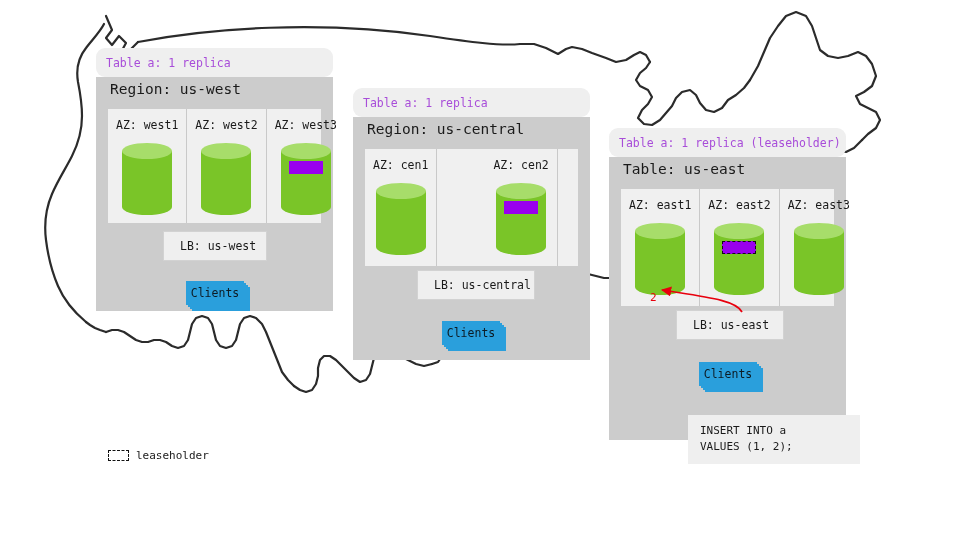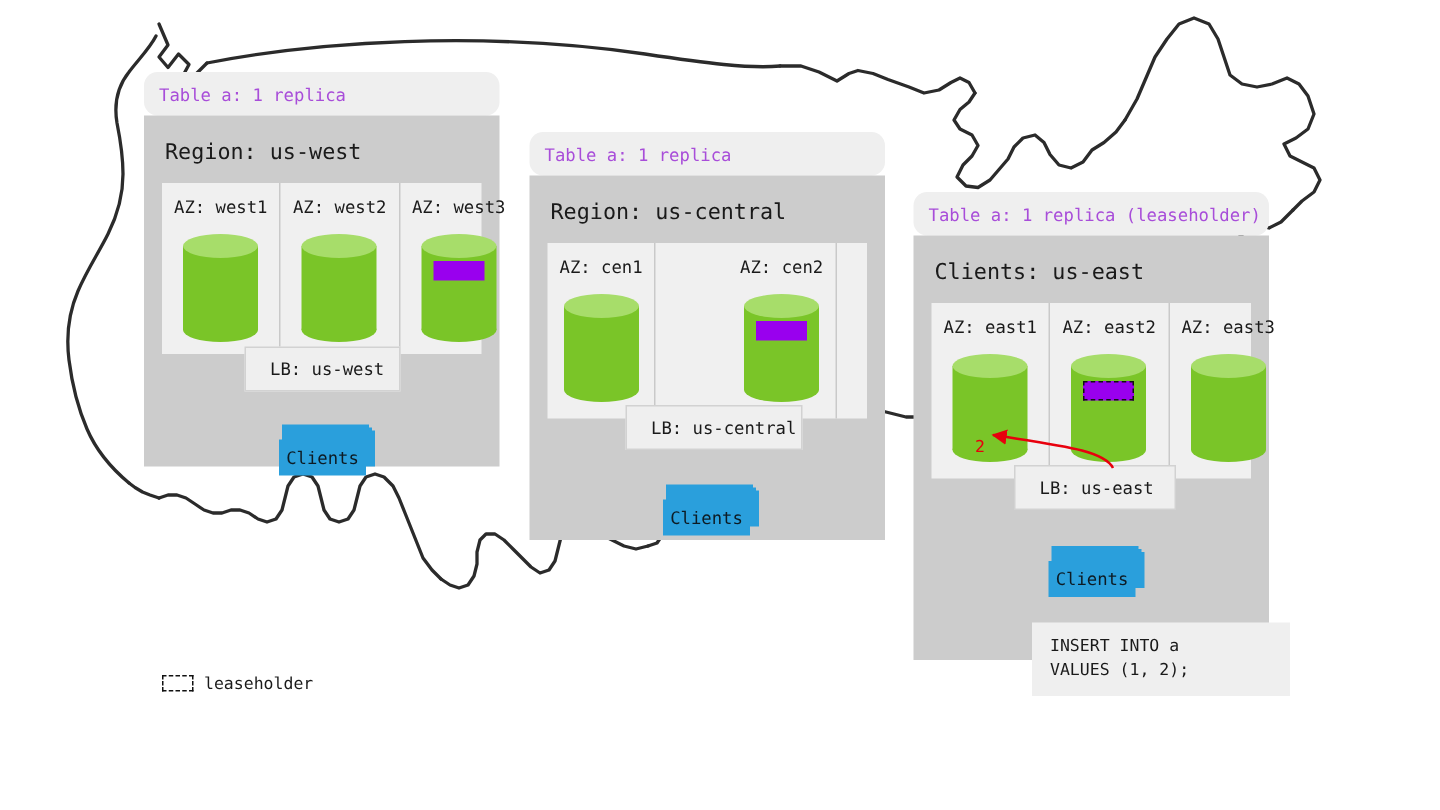--- a/index.html
+++ b/index.html
@@ -21,21 +21,21 @@
     letter-spacing:0px;
     white-space:nowrap;
     border-radius:9px;
   }
   .region-body{
     background:#cccccc;
     padding:0 0 0 0;
   }
   .region-title{
     font-size:14.5px;color:#1a1a1a;
-    padding:17px 0 12px 14px;white-space:nowrap;
+    padding:4px 0 12px 14px;white-space:nowrap;
   }
   .az-row{
     display:flex;background:#f0f0f0;
     margin:0 12px 0 12px;
   }
   .az{
     flex:1 1 0;
     border-right:1px solid #c9c9c9;
     padding:9px 0 12px 0;
     display:flex;flex-direction:column;align-items:center;
@@ -72,21 +72,21 @@
     padding:7px 16px;white-space:nowrap;text-align:left;
   }
 
   
   .clients{position:absolute;z-index:8;width:58px;height:24px;}
   .clients .sheet{position:absolute;background:#2a9fdc;}
   .clients .s3{left:6px;top:6px;width:58px;height:24px;}
   .clients .s2{left:4px;top:4px;width:58px;height:24px;}
   .clients .s1{left:2px;top:2px;width:58px;height:24px;}
   .clients .face{
-    left:0;top:12px;width:58px;height:24px;
+    left:0;top:0;width:58px;height:24px;
     display:flex;align-items:center;justify-content:center;
     color:#0d1b24;font-size:11.5px;white-space:nowrap;
   }
 
   
   .sqlbox{
     position:absolute;z-index:6;background:#efefef;
     padding:8px 12px 9px 12px;
     font-size:11px;line-height:1.45;color:#1a1a1a;white-space:pre;
   }
@@ -261,21 +261,21 @@
     <div class="sheet s2"></div>
     <div class="sheet s1"></div>
     <div class="sheet face">Clients</div>
   </div>
 
   <div class="region" id="r-east" style="left:609px;top:128px;width:237px;">
     <div class="region-head">
       <span style="color:#a84dd9">Table a: 1 replica (leaseholder)</span>
     </div>
     <div class="region-body" style="height:283px;">
-      <div class="region-title">Clients: us-east</div>
+      <div class="region-title">Table: us-east</div>
       <div class="az-row" style="height:117px;">
         <div class="az">
           <div class="az-label">AZ: east1</div>
           <div class="cyl-wrap">
             <div class="cyl">
               <div class="bot"></div>
               <div class="body"></div>
               <div class="top"></div>
             </div>
           </div>

